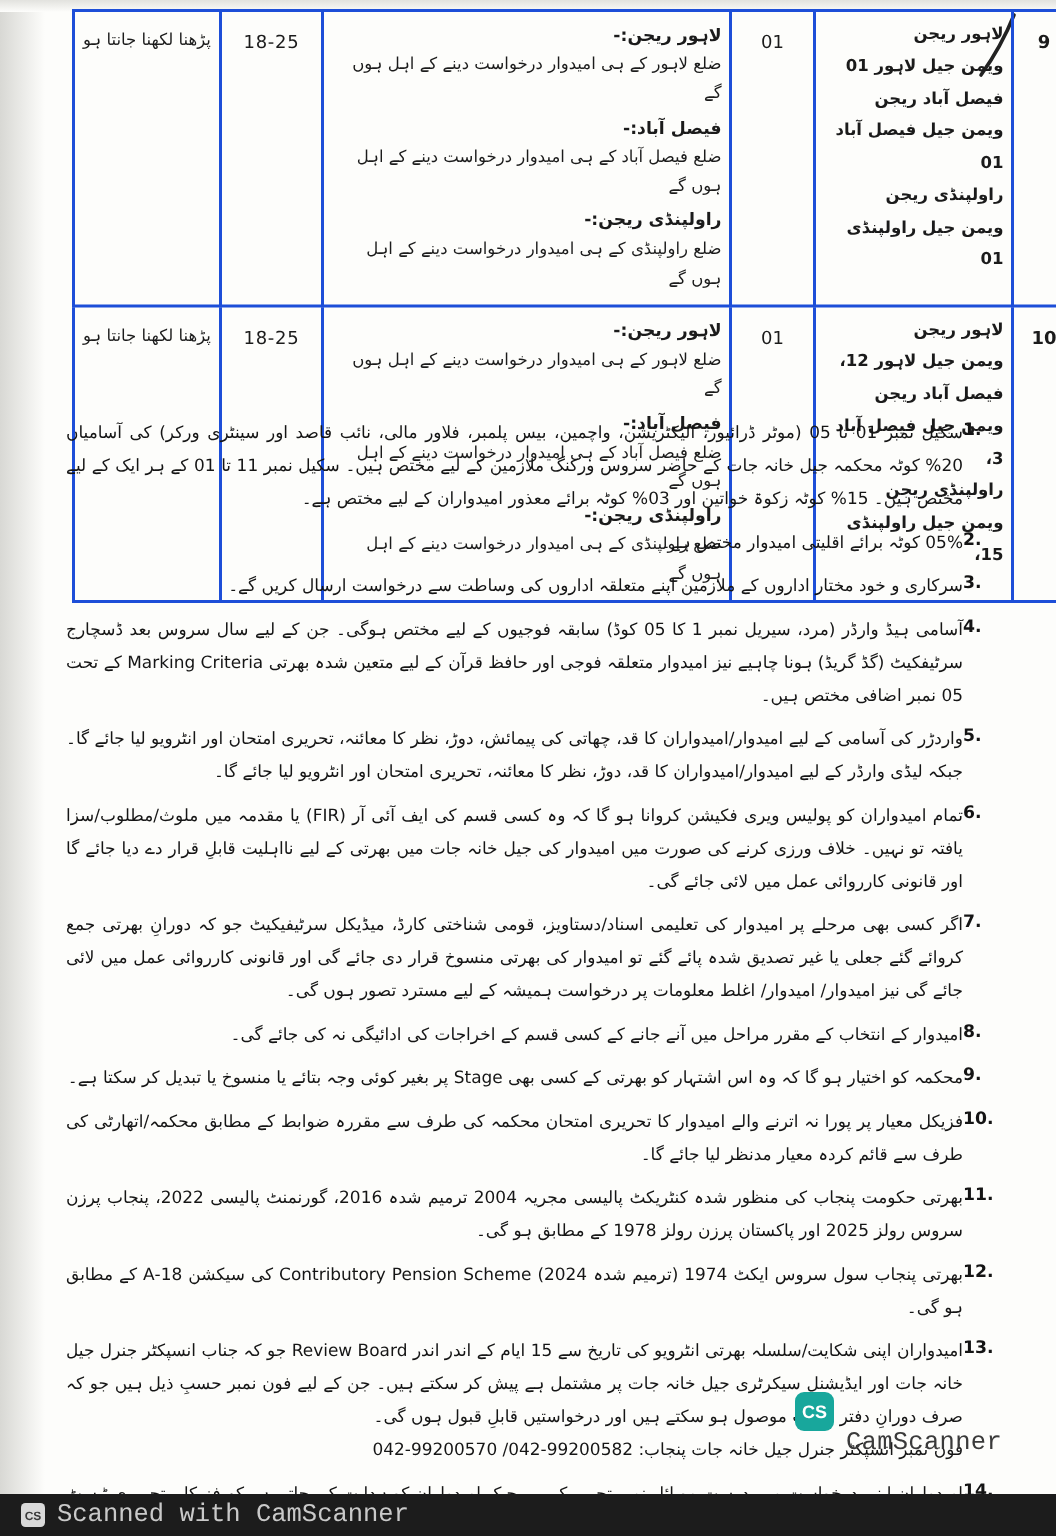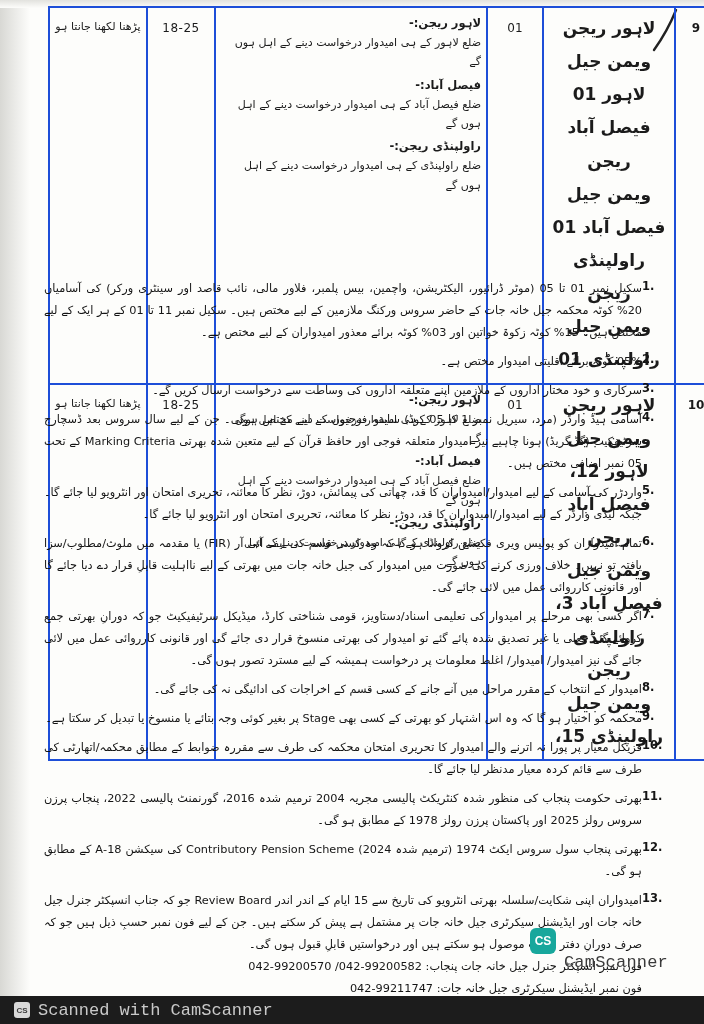--- a/index.html
+++ b/index.html
@@ -69,21 +69,21 @@
 
   .ur {
     direction: rtl;
     text-align: right;
     font-size: 11.5px;
     line-height: 1.75;
     color: #1b1b1b;
   }
   .ur-c { text-align: center; }
   .sr { font-size: 12px; font-weight: bold; padding-top: 6px; }
-  .place-line { font-size: 17px; font-weight: bold; line-height: 1.95; }
+  .place-line { font-size: 11px; font-weight: bold; line-height: 1.95; text-align: right; }
   .numcell { font-size: 12px; padding-top: 6px; }
   .agecell { font-size: 12px; padding-top: 6px; letter-spacing: .5px;}
   .qualcell { font-size: 11px; padding-top: 6px; line-height: 1.6; }
   .dom-group { margin-bottom: 2px; }
   .dom-head { font-weight: bold; font-size: 11.5px; }
   .dom-body { font-size: 11px; }
 
   
   .notes {
     position: absolute;
@@ -325,24 +325,20 @@
     </div>
     <div class="note">
       <div class="note-num">13.</div>
       <div class="note-txt">
         <span>امیدواران اپنی شکایت/سلسلہ بھرتی انٹرویو کی تاریخ سے 15 ایام کے اندر اندر Review Board جو کہ جناب انسپکٹر جنرل جیل خانہ جات اور ایڈیشنل سیکرٹری جیل خانہ جات پر مشتمل ہے پیش کر سکتے ہیں۔ جن کے لیے فون نمبر حسبِ ذیل ہیں جو کہ صرف دورانِ دفتر اوقات موصول ہو سکتے ہیں اور درخواستیں قابلِ قبول ہوں گی۔</span>
         <div class="phones">
           <div class="phone-line">
             <span>فون نمبر انسپکٹر جنرل جیل خانہ جات پنجاب:</span>
             <span class="phone-num">042-99200570 /042-99200582</span>
           </div>
-          <div class="phone-line">
-            <span>فون نمبر ایڈیشنل سیکرٹری جیل خانہ جات:</span>
-            <span class="phone-num">042-99211747</span>
-          </div>
         </div>
       </div>
     </div>
     <div class="note">
       <div class="note-num">14.</div>
       <div class="note-txt">امیدواران اپنی درخواست میں درست موبائل نمبر تحریر کریں۔ چیک امیدواران کو ہدایت کی جاتی ہے کہ فزیکل، تحریری ٹیسٹ و انٹرویو کی تاریخ کی اطلاع علیحدہ سے بذریعہ Text Message / WhatsApp یا ایس ایم ایس کے ذریعے دی جائے گی۔</div>
     </div>
 
   </div>
 

